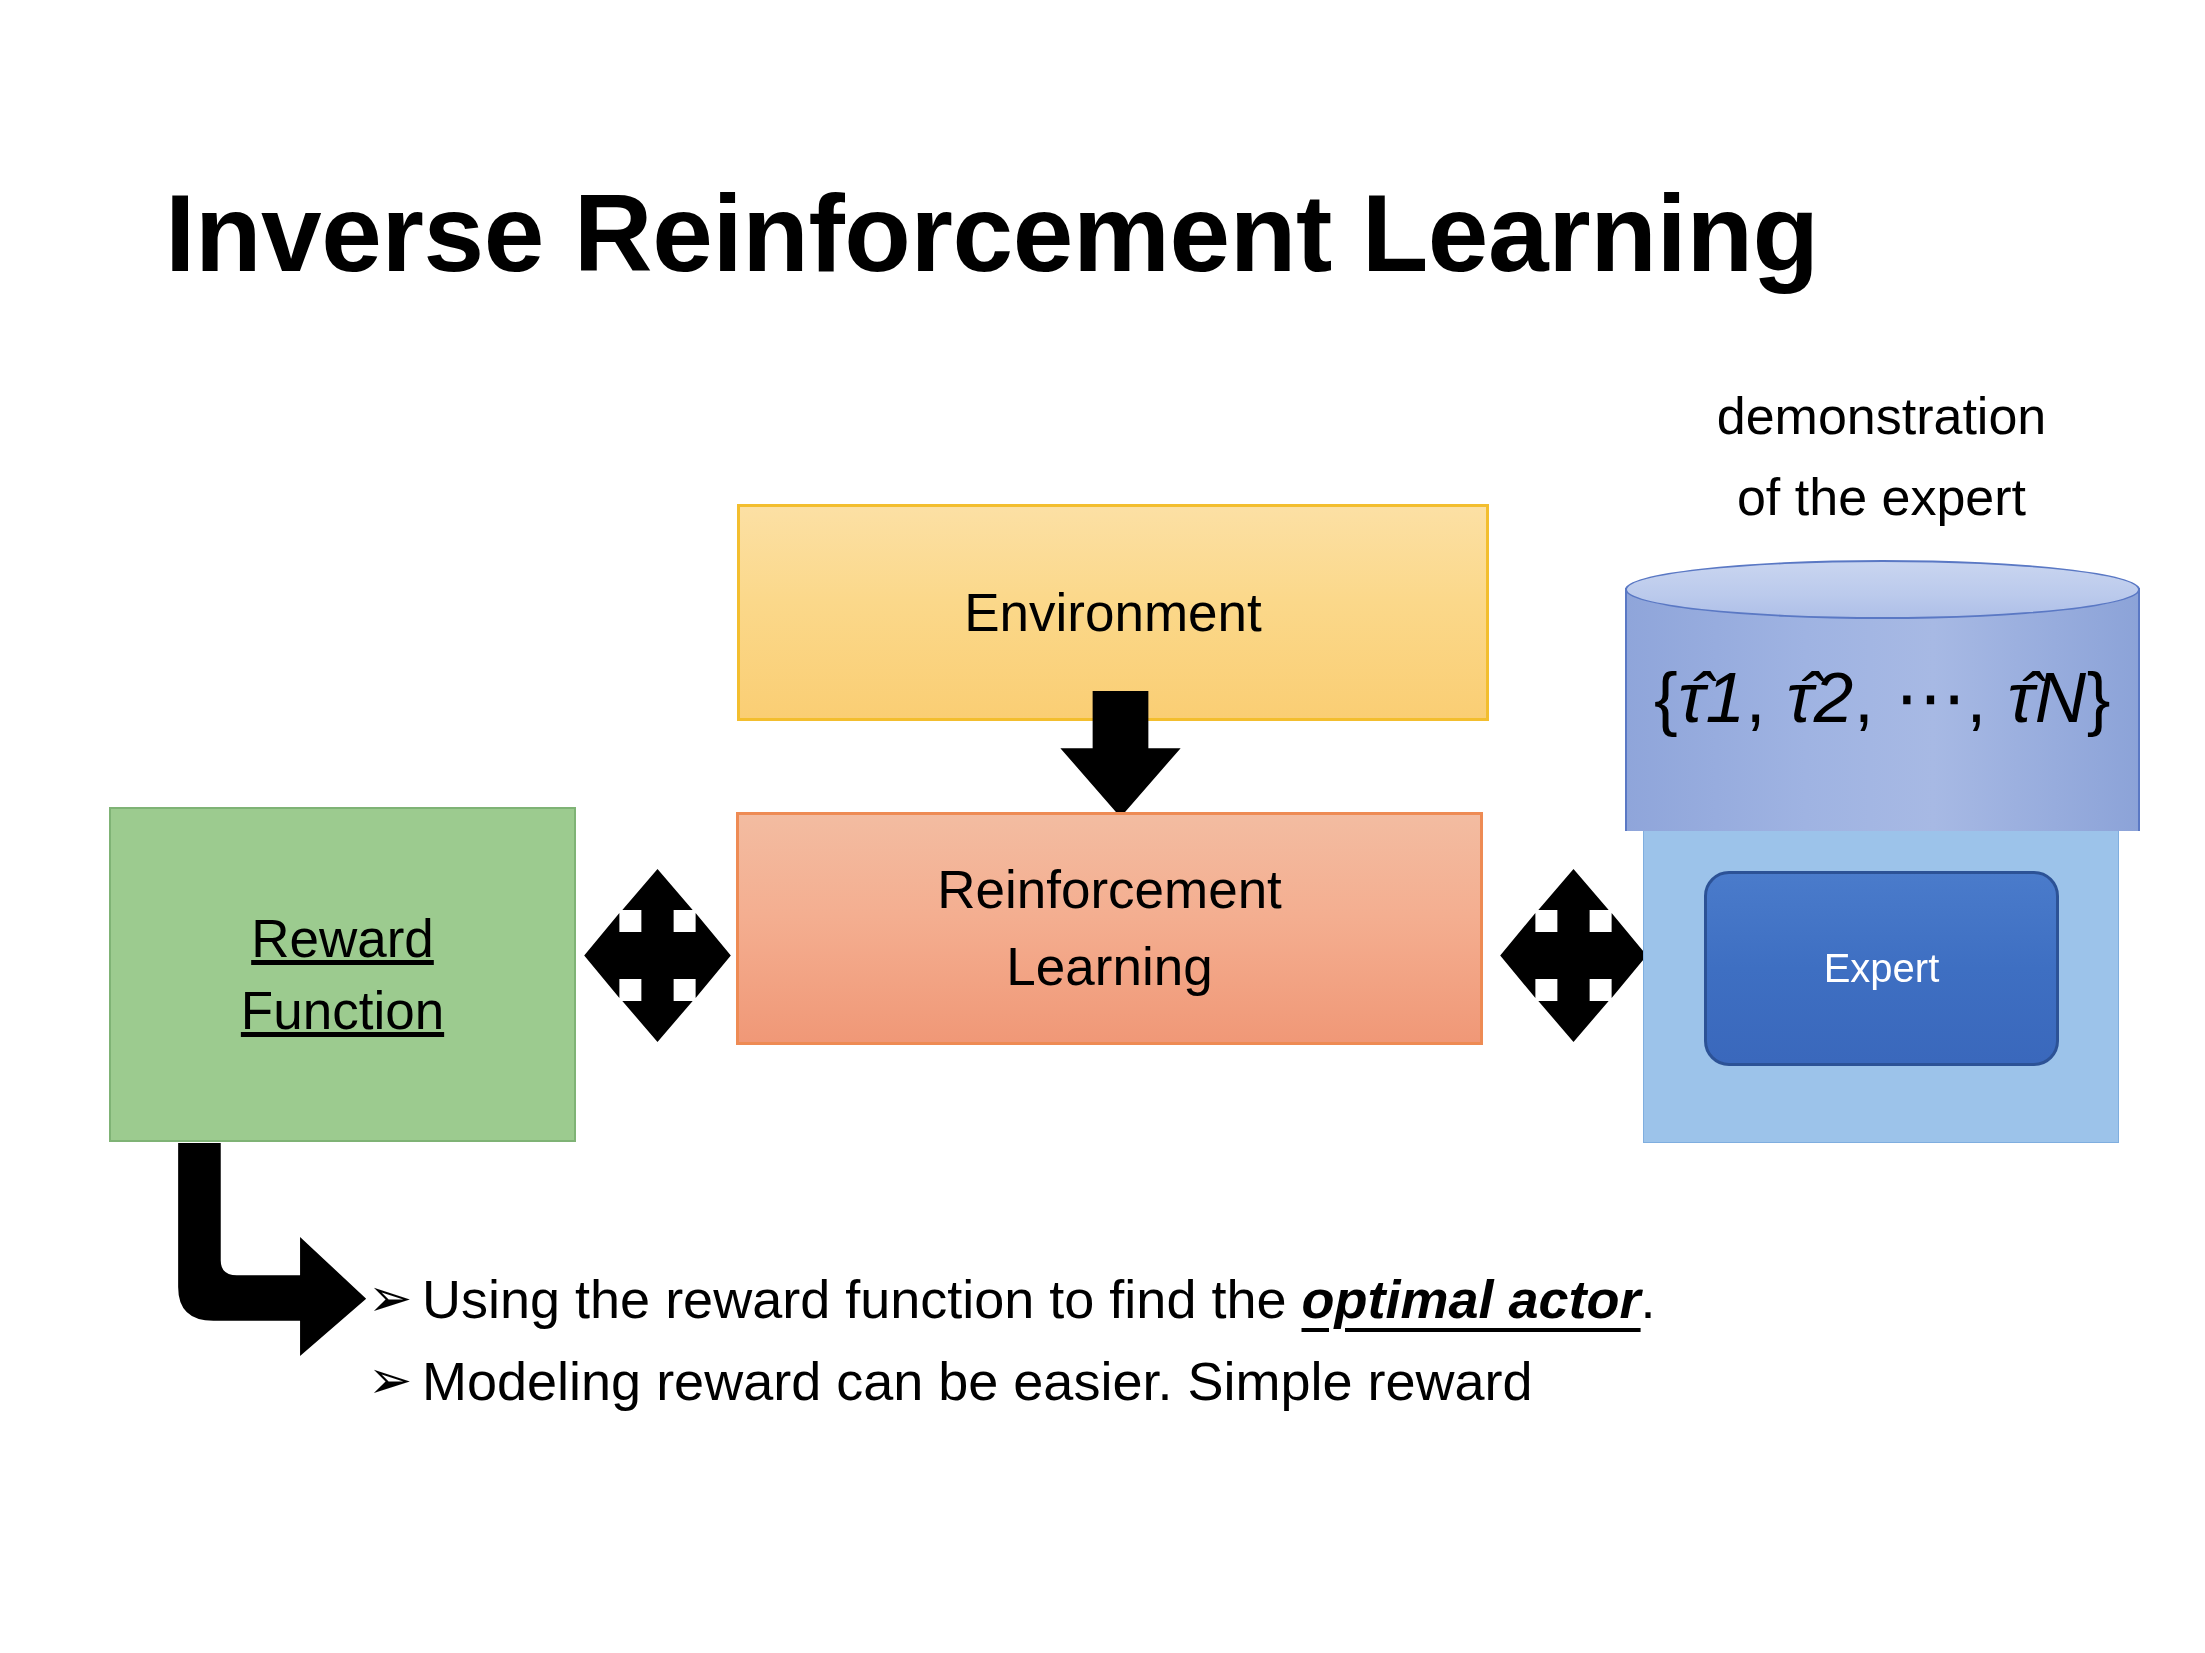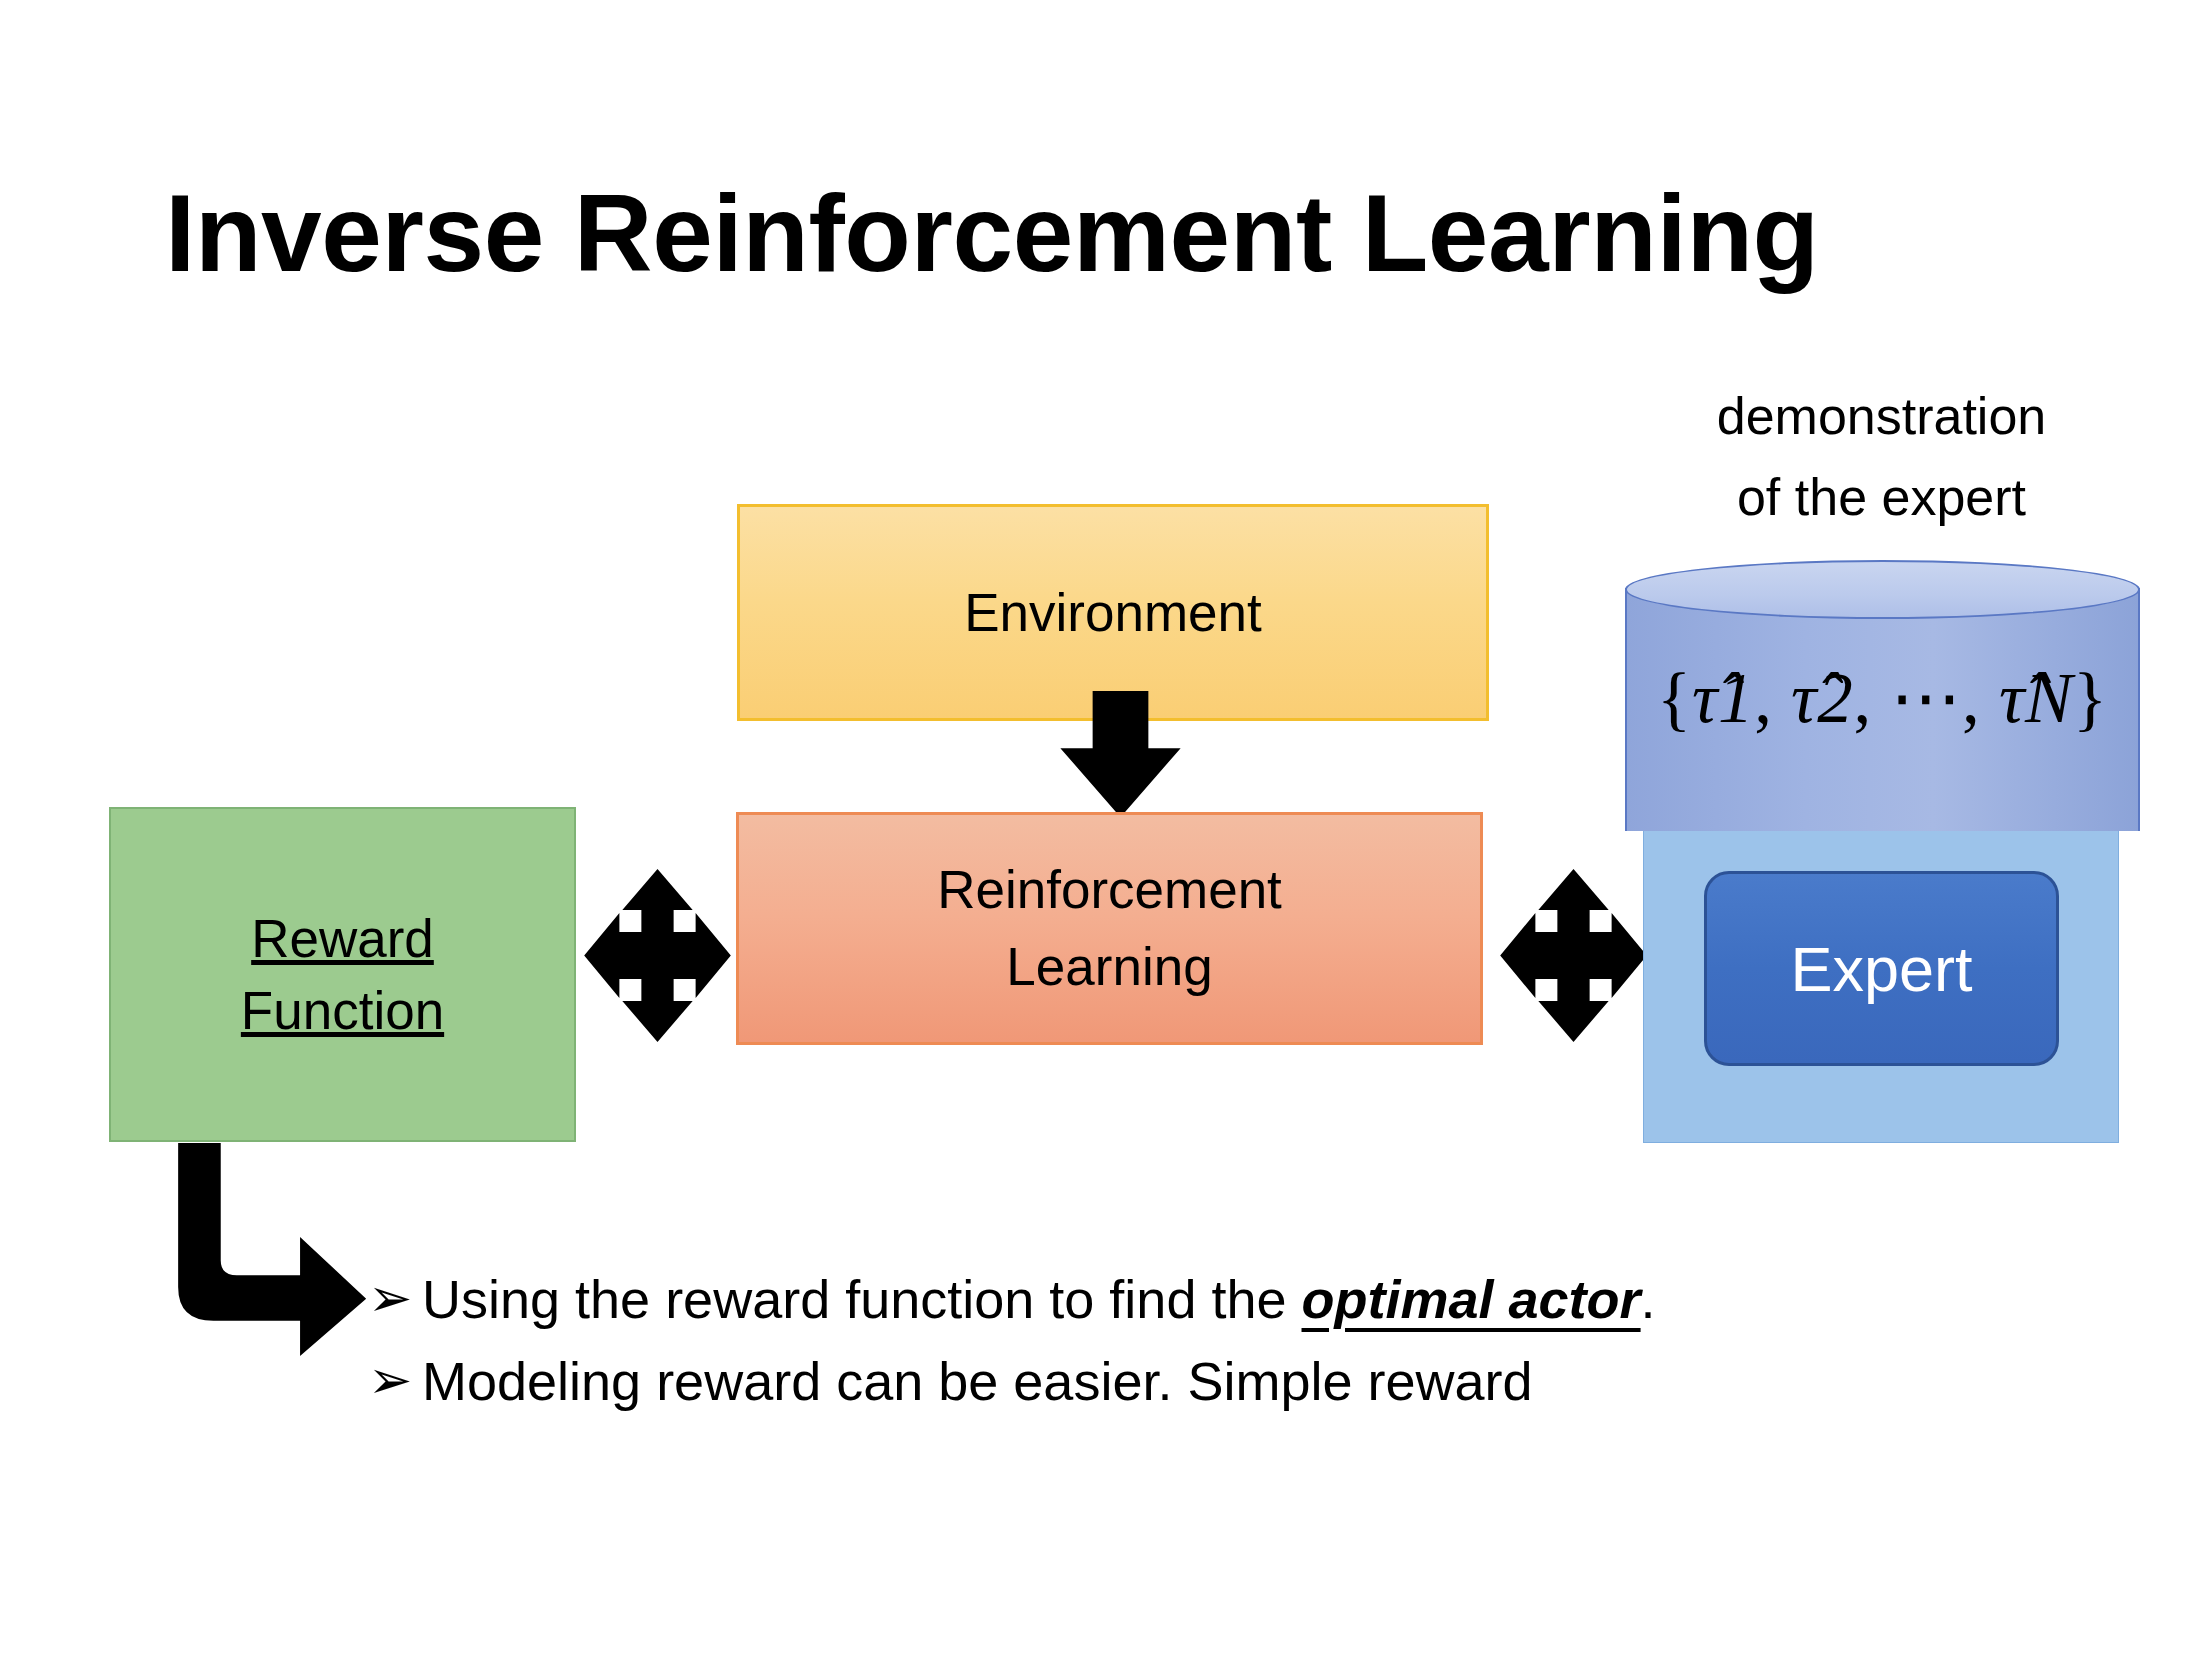--- a/index.html
+++ b/index.html
@@ -142,21 +142,21 @@
     border: 2.2px solid #5A78C4;
     border-radius: 50%;
     box-sizing: border-box;
   }
   #cyl-text {
     position: absolute;
     left: 0;
     top: 96px;
     width: 100%;
     text-align: center;
-    font-family: Liberation Serif, serif;
+    font-family: Liberation Sans, sans-serif;
     font-size: 71px;
     font-style: italic;
     color: #000000;
     letter-spacing: 0.7px;
     white-space: nowrap;
   }
   #cyl-text .up { font-style: normal; }
 
   
   #expert-box {
@@ -167,21 +167,21 @@
     height: 195px;
     background: linear-gradient(180deg, #4A7BCB 0%, #3E6FC2 50%, #3A68BC 100%);
     border: 3.7px solid #2C5296;
     border-radius: 25px;
     box-sizing: border-box;
     display: flex;
     align-items: center;
     justify-content: center;
   }
   #expert-box .box-label {
-    font-size: 63px;
+    font-size: 40px;
     color: #ffffff;
   }
 
   
   .arrow-svg { position: absolute; }
   #arrow-down { left: 1047px; top: 691px; }
   #arrow-quad-left { left: 584px; top: 869px; }
   #arrow-quad-right { left: 1500px; top: 869px; }
   #arrow-elbow { left: 169px; top: 1143px; }
 

